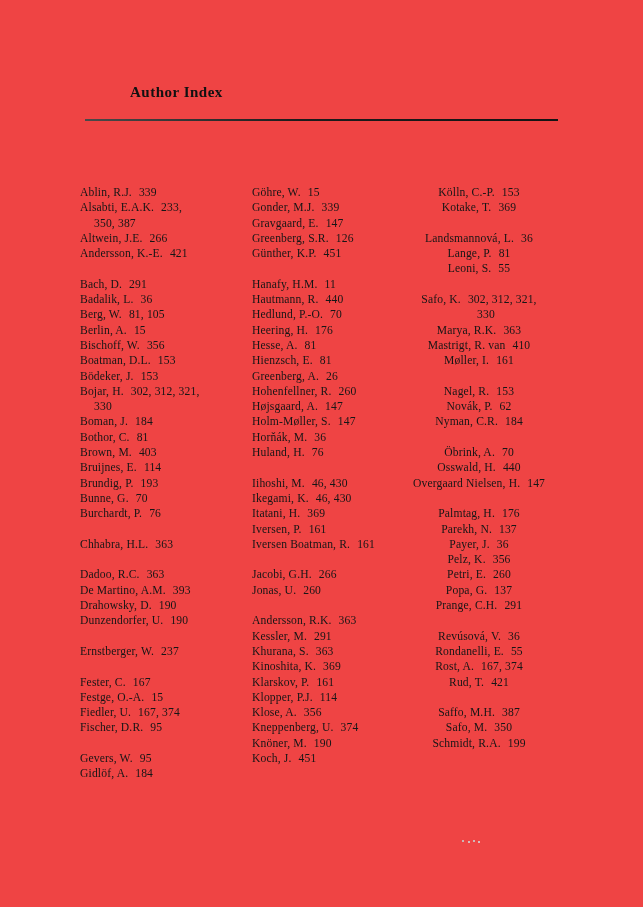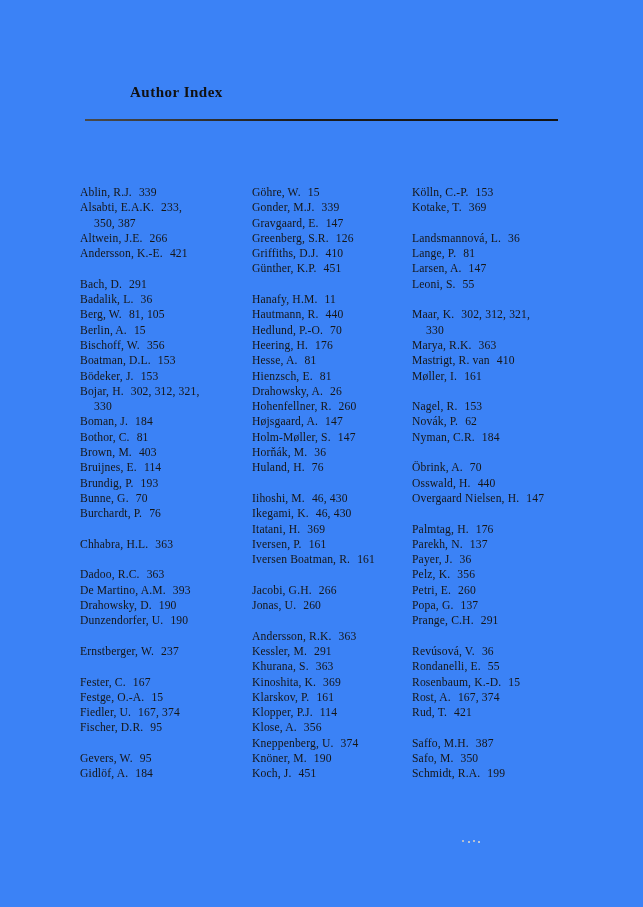--- a/index.html
+++ b/index.html
@@ -4,21 +4,21 @@
 <style>
   html, body { margin: 0; padding: 0; }
   body {
     width: 643px; height: 907px;
     background: #ffffff;
     overflow: hidden;
   }
   .page {
     position: relative;
     width: 643px; height: 907px;
-    background: #3b82f6;
+    background: #ef4444;
     font-family: "Liberation Serif", serif;
     color: #161616;
   }
   .title {
     position: absolute;
     left: 130px; top: 84px;
     font-size: 15px;
     font-weight: bold;
     letter-spacing: 0.5px;
     color: #111;
@@ -30,21 +30,21 @@
     background: linear-gradient(to right, #4a4a4a, #1c1c1c 45%, #141414);
   }
   .columns {
     position: absolute;
     left: 0; top: 185px;
     width: 643px;
   }
   .col { position: absolute; top: 0; }
   .col-1 { left: 80px;  width: 162px; }
   .col-2 { left: 252px; width: 158px; }
-  .col-3 { left: 412px; width: 172px; }
+  .col-3 { left: 393px; width: 172px; text-align: center; }
   .line {
     height: 15.3px;
     line-height: 15.3px;
     font-size: 11.6px;
     white-space: nowrap;
     letter-spacing: 0.15px;
   }
   .line.cont { padding-left: 14px; }
   .pages { margin-left: 7px; }
   .blank { visibility: hidden; }
@@ -107,30 +107,29 @@
         <div class="line"><span class="name">Fischer, D.R.</span><span class="pages">95</span></div>
         <div class="line blank">&nbsp;</div>
         <div class="line"><span class="name">Gevers, W.</span><span class="pages">95</span></div>
         <div class="line"><span class="name">Gidlöf, A.</span><span class="pages">184</span></div>
       </div>
     <div class="col col-2">
         <div class="line"><span class="name">Göhre, W.</span><span class="pages">15</span></div>
         <div class="line"><span class="name">Gonder, M.J.</span><span class="pages">339</span></div>
         <div class="line"><span class="name">Gravgaard, E.</span><span class="pages">147</span></div>
         <div class="line"><span class="name">Greenberg, S.R.</span><span class="pages">126</span></div>
-        <div class="line"><span class="name">Griffiths, D.J.</span><span class="pages">410</span></div>
         <div class="line"><span class="name">Günther, K.P.</span><span class="pages">451</span></div>
         <div class="line blank">&nbsp;</div>
         <div class="line"><span class="name">Hanafy, H.M.</span><span class="pages">11</span></div>
         <div class="line"><span class="name">Hautmann, R.</span><span class="pages">440</span></div>
         <div class="line"><span class="name">Hedlund, P.-O.</span><span class="pages">70</span></div>
         <div class="line"><span class="name">Heering, H.</span><span class="pages">176</span></div>
         <div class="line"><span class="name">Hesse, A.</span><span class="pages">81</span></div>
         <div class="line"><span class="name">Hienzsch, E.</span><span class="pages">81</span></div>
-        <div class="line"><span class="name">Drahowsky, A.</span><span class="pages">26</span></div>
+        <div class="line"><span class="name">Greenberg, A.</span><span class="pages">26</span></div>
         <div class="line"><span class="name">Hohenfellner, R.</span><span class="pages">260</span></div>
         <div class="line"><span class="name">Højsgaard, A.</span><span class="pages">147</span></div>
         <div class="line"><span class="name">Holm-Møller, S.</span><span class="pages">147</span></div>
         <div class="line"><span class="name">Horňák, M.</span><span class="pages">36</span></div>
         <div class="line"><span class="name">Huland, H.</span><span class="pages">76</span></div>
         <div class="line blank">&nbsp;</div>
         <div class="line"><span class="name">Iihoshi, M.</span><span class="pages">46, 430</span></div>
         <div class="line"><span class="name">Ikegami, K.</span><span class="pages">46, 430</span></div>
         <div class="line"><span class="name">Itatani, H.</span><span class="pages">369</span></div>
         <div class="line"><span class="name">Iversen, P.</span><span class="pages">161</span></div>
@@ -149,24 +148,23 @@
         <div class="line"><span class="name">Kneppenberg, U.</span><span class="pages">374</span></div>
         <div class="line"><span class="name">Knöner, M.</span><span class="pages">190</span></div>
         <div class="line"><span class="name">Koch, J.</span><span class="pages">451</span></div>
       </div>
     <div class="col col-3">
         <div class="line"><span class="name">Kölln, C.-P.</span><span class="pages">153</span></div>
         <div class="line"><span class="name">Kotake, T.</span><span class="pages">369</span></div>
         <div class="line blank">&nbsp;</div>
         <div class="line"><span class="name">Landsmannová, L.</span><span class="pages">36</span></div>
         <div class="line"><span class="name">Lange, P.</span><span class="pages">81</span></div>
-        <div class="line"><span class="name">Larsen, A.</span><span class="pages">147</span></div>
         <div class="line"><span class="name">Leoni, S.</span><span class="pages">55</span></div>
         <div class="line blank">&nbsp;</div>
-        <div class="line"><span class="name">Maar, K.</span><span class="pages">302, 312, 321,</span></div>
+        <div class="line"><span class="name">Safo, K.</span><span class="pages">302, 312, 321,</span></div>
         <div class="line cont"><span class="cont-pages">330</span></div>
         <div class="line"><span class="name">Marya, R.K.</span><span class="pages">363</span></div>
         <div class="line"><span class="name">Mastrigt, R. van</span><span class="pages">410</span></div>
         <div class="line"><span class="name">Møller, I.</span><span class="pages">161</span></div>
         <div class="line blank">&nbsp;</div>
         <div class="line"><span class="name">Nagel, R.</span><span class="pages">153</span></div>
         <div class="line"><span class="name">Novák, P.</span><span class="pages">62</span></div>
         <div class="line"><span class="name">Nyman, C.R.</span><span class="pages">184</span></div>
         <div class="line blank">&nbsp;</div>
         <div class="line"><span class="name">Öbrink, A.</span><span class="pages">70</span></div>
@@ -176,21 +174,20 @@
         <div class="line"><span class="name">Palmtag, H.</span><span class="pages">176</span></div>
         <div class="line"><span class="name">Parekh, N.</span><span class="pages">137</span></div>
         <div class="line"><span class="name">Payer, J.</span><span class="pages">36</span></div>
         <div class="line"><span class="name">Pelz, K.</span><span class="pages">356</span></div>
         <div class="line"><span class="name">Petri, E.</span><span class="pages">260</span></div>
         <div class="line"><span class="name">Popa, G.</span><span class="pages">137</span></div>
         <div class="line"><span class="name">Prange, C.H.</span><span class="pages">291</span></div>
         <div class="line blank">&nbsp;</div>
         <div class="line"><span class="name">Revúsová, V.</span><span class="pages">36</span></div>
         <div class="line"><span class="name">Rondanelli, E.</span><span class="pages">55</span></div>
-        <div class="line"><span class="name">Rosenbaum, K.-D.</span><span class="pages">15</span></div>
         <div class="line"><span class="name">Rost, A.</span><span class="pages">167, 374</span></div>
         <div class="line"><span class="name">Rud, T.</span><span class="pages">421</span></div>
         <div class="line blank">&nbsp;</div>
         <div class="line"><span class="name">Saffo, M.H.</span><span class="pages">387</span></div>
         <div class="line"><span class="name">Safo, M.</span><span class="pages">350</span></div>
         <div class="line"><span class="name">Schmidt, R.A.</span><span class="pages">199</span></div>
       </div>
   </div>
   <div class="specks"></div>
 </div>

